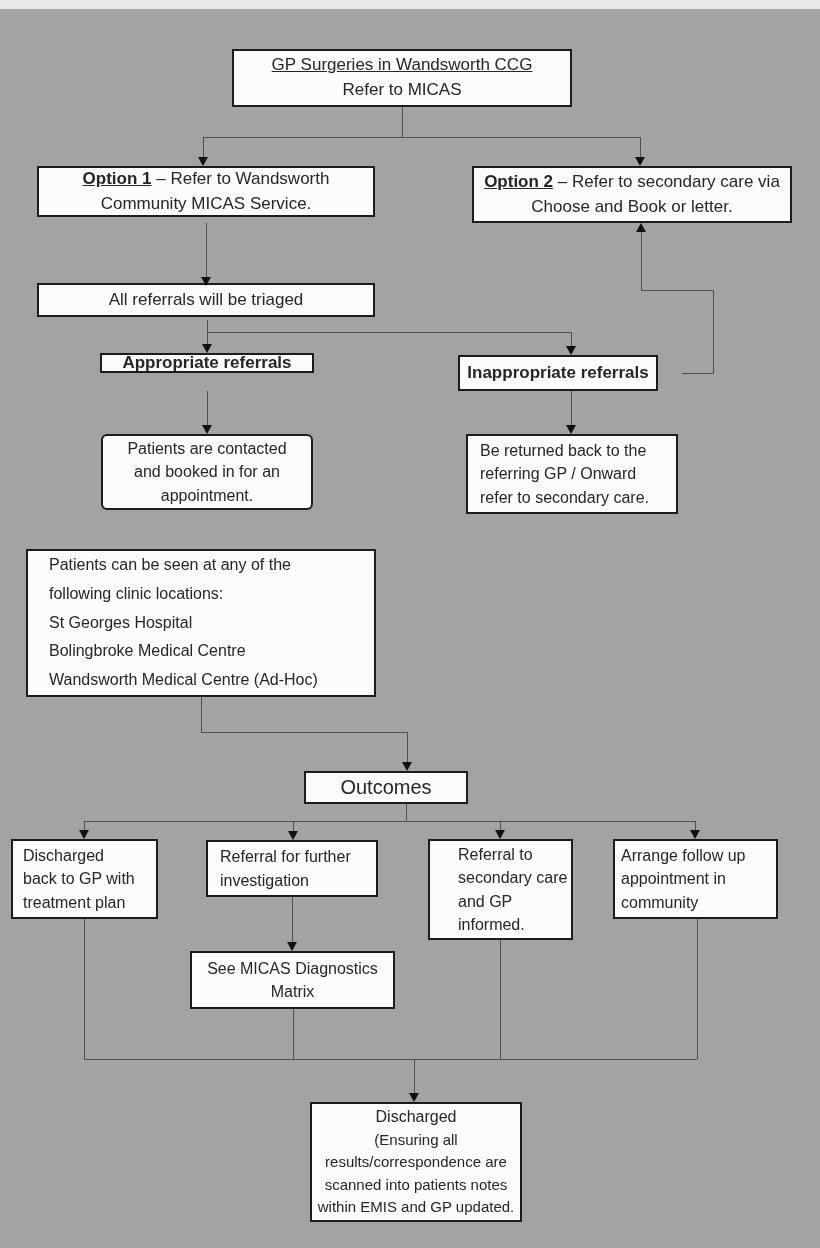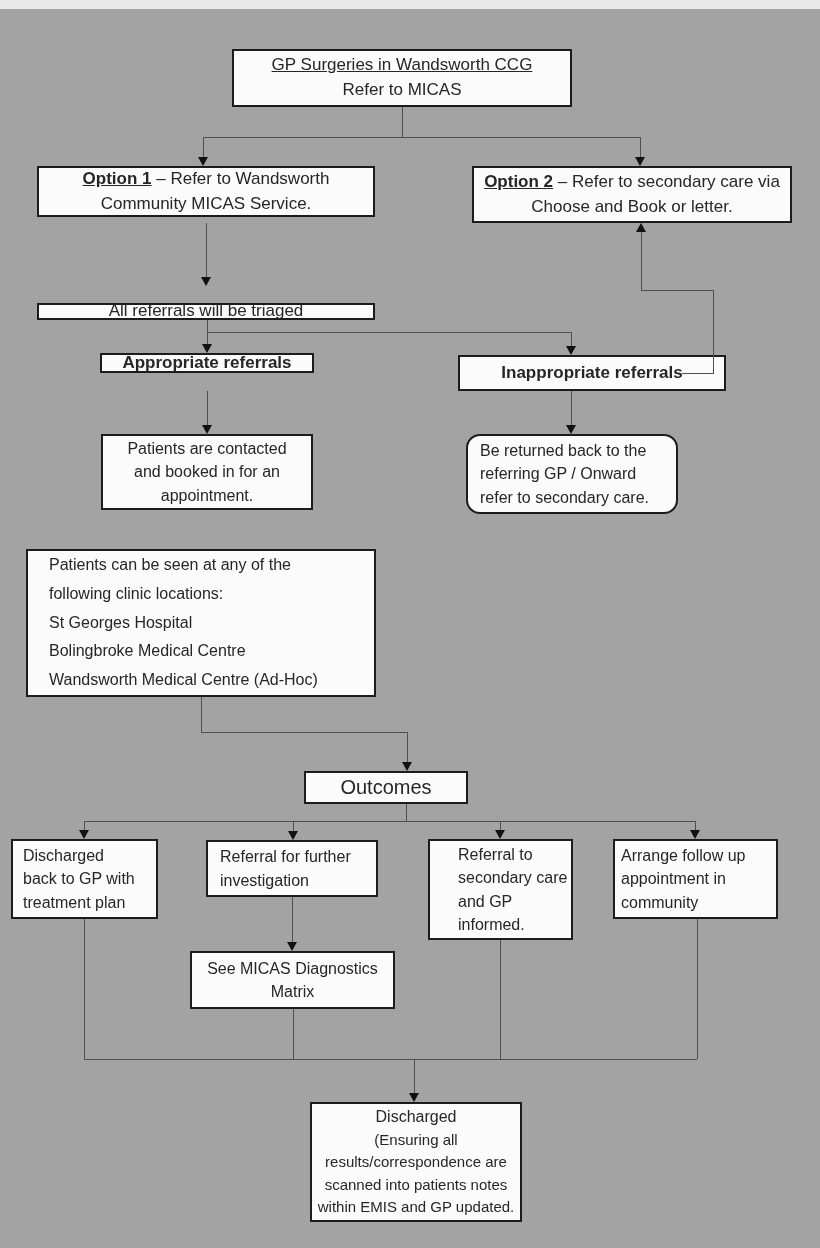--- a/index.html
+++ b/index.html
@@ -31,39 +31,39 @@
   <div class="box" style="left:37px;top:157px;width:338px;height:51px;">
     <div><span class="kw">Option 1</span><span> – Refer to Wandsworth</span></div>
     <div>Community MICAS Service.</div>
   </div>
 
   <div class="box" style="left:472px;top:157px;width:320px;height:57px;">
     <div><span class="kw">Option 2</span><span> – Refer to secondary care via</span></div>
     <div>Choose and Book or letter.</div>
   </div>
 
-  <div class="box" style="left:37px;top:294px;width:338px;height:17px;">
+  <div class="box" style="left:37px;top:274px;width:338px;height:34px;">
     <div>All referrals will be triaged</div>
   </div>
 
   <div class="box bold" style="left:100px;top:344px;width:214px;height:20px;">
     <div>Appropriate referrals</div>
   </div>
 
-  <div class="box bold" style="left:458px;top:346px;width:268px;height:36px;">
+  <div class="box bold" style="left:458px;top:346px;width:200px;height:36px;">
     <div>Inappropriate referrals</div>
   </div>
 
-  <div class="box" style="left:101px;top:425px;width:212px;height:76px;font-size:16px;">
+  <div class="box" style="left:101px;top:425px;width:212px;height:76px;font-size:16px;border-radius:6px;">
     <div>Patients are contacted</div>
     <div>and booked in for an</div>
     <div>appointment.</div>
   </div>
 
-  <div class="box left" style="left:466px;top:425px;width:212px;height:80px;font-size:16px;padding-left:12px;border-radius:14px;">
+  <div class="box left" style="left:466px;top:425px;width:212px;height:80px;font-size:16px;padding-left:12px;">
     <div>Be returned back to the</div>
     <div>referring GP / Onward</div>
     <div>refer to secondary care.</div>
   </div>
 
   <div class="box left" style="left:26px;top:540px;width:350px;height:148px;font-size:16px;line-height:1.8;padding-left:21px;">
     <div>Patients can be seen at any of the</div>
     <div>following clinic locations:</div>
     <div>St Georges Hospital</div>
     <div>Bolingbroke Medical Centre</div>

